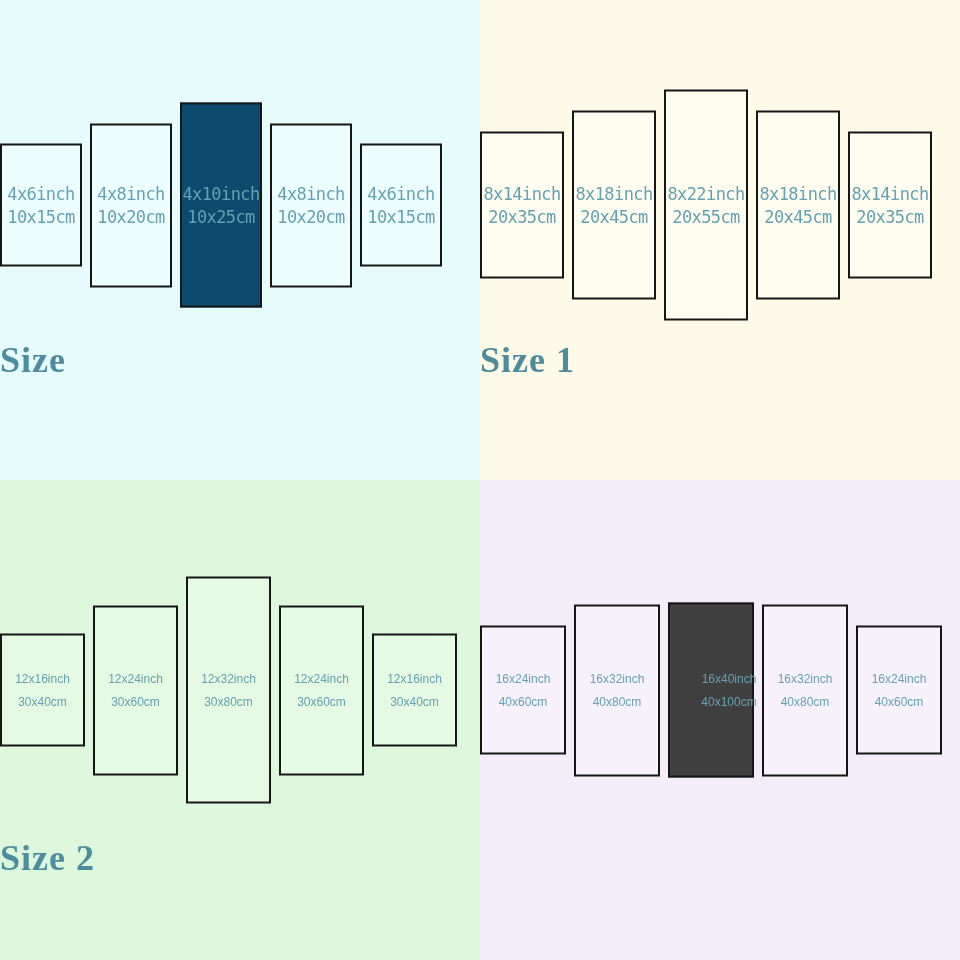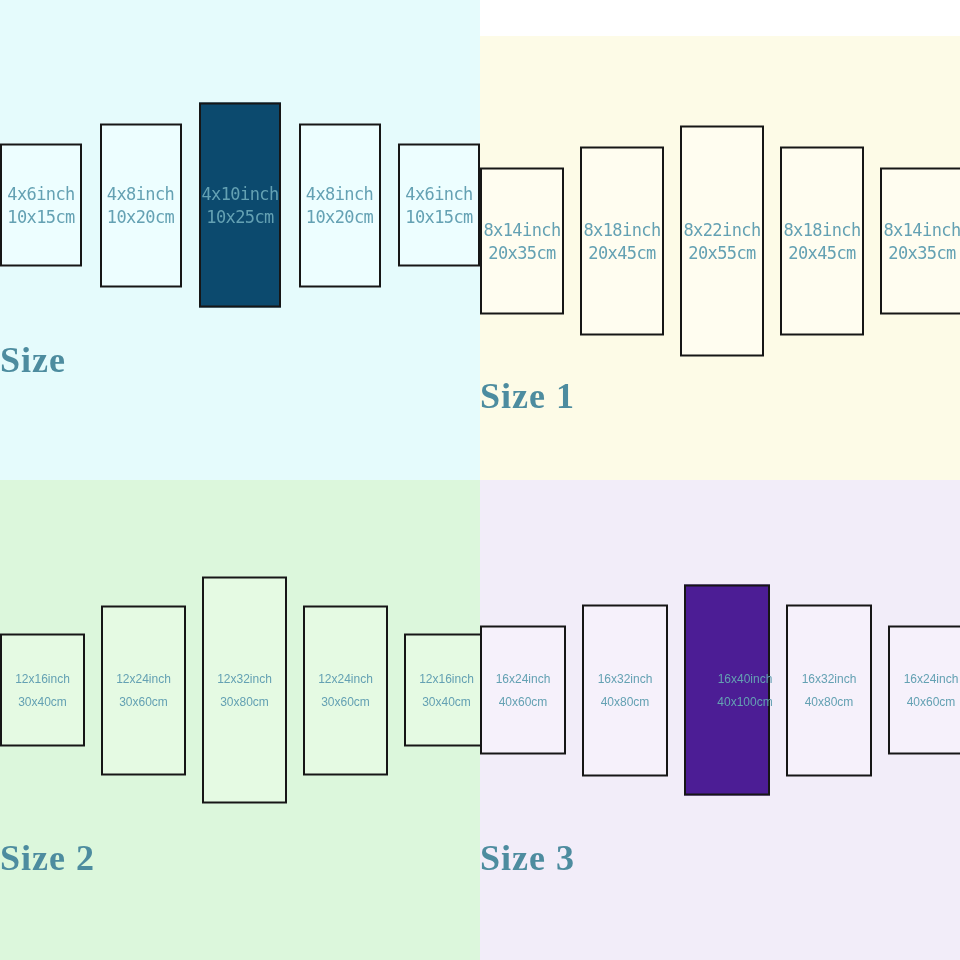--- a/index.html
+++ b/index.html
@@ -17,22 +17,22 @@
   .quadrant {
     position: relative;
     width: 480px; height: 480px;
     overflow: hidden;
   }
   .panels {
     position: absolute;
     left: 0; right: 0;
     display: flex;
     align-items: center;
-    justify-content: space-between;
-    gap: 16px;
+    justify-content: flex-start;
+    gap: 8px;
   }
   .q0 .panels, .q1 .panels { top: 205px; transform: translateY(-50%); }
   .q2 .panels, .q3 .panels { top: 210px; transform: translateY(-50%); }
   .panel {
     box-sizing: border-box;
     border: 2px solid #161616;
     display: flex;
     align-items: center;
     justify-content: center;
     flex: 0 0 auto;
@@ -104,21 +104,21 @@
       <div class="panel" style="width: 82px; height: 123px; background: rgb(237, 254, 255); border-color: rgb(22, 22, 22);">
         <div class="label">
           <span>4x6inch</span>
           <span>10x15cm</span>
         </div>
       </div>
     </div>
     <h2 class="title">Size</h2>
   </section>
 
-  <section class="quadrant q1" style="background: rgb(253, 251, 231); margin-top: 36px;">
+  <section class="quadrant q1" style="background: rgb(253, 251, 231);">
     <div class="panels">
       <div class="panel" style="width: 84px; height: 147px; background: rgb(255, 253, 240); border-color: rgb(22, 22, 22);">
         <div class="label">
           <span>8x14inch</span>
           <span>20x35cm</span>
         </div>
       </div>
       <div class="panel" style="width: 84px; height: 189px; background: rgb(255, 253, 240); border-color: rgb(22, 22, 22);">
         <div class="label">
           <span>8x18inch</span>
@@ -190,35 +190,34 @@
           <span>16x24inch</span>
           <span>40x60cm</span>
         </div>
       </div>
       <div class="panel" style="width: 86px; height: 172px; background: rgb(246, 241, 251); border-color: rgb(22, 22, 22);">
         <div class="label">
           <span>16x32inch</span>
           <span>40x80cm</span>
         </div>
       </div>
-      <div class="panel" style="width: 86px; height: 211px; background: #4c1d95; border-color: rgb(22, 22, 22); padding-left: 36px;">
+      <div class="panel" style="width: 86px; height: 175px; background: #404040; border-color: rgb(22, 22, 22); padding-left: 36px;">
         <div class="label">
           <span>16x40inch</span>
           <span>40x100cm</span>
         </div>
       </div>
       <div class="panel" style="width: 86px; height: 172px; background: rgb(246, 241, 251); border-color: rgb(22, 22, 22);">
         <div class="label">
           <span>16x32inch</span>
           <span>40x80cm</span>
         </div>
       </div>
       <div class="panel" style="width: 86px; height: 129px; background: rgb(246, 241, 251); border-color: rgb(22, 22, 22);">
         <div class="label">
           <span>16x24inch</span>
           <span>40x60cm</span>
         </div>
       </div>
     </div>
-    <h2 class="title">Size 3</h2>
   </section>
 
 </div>
 
 </body></html>

